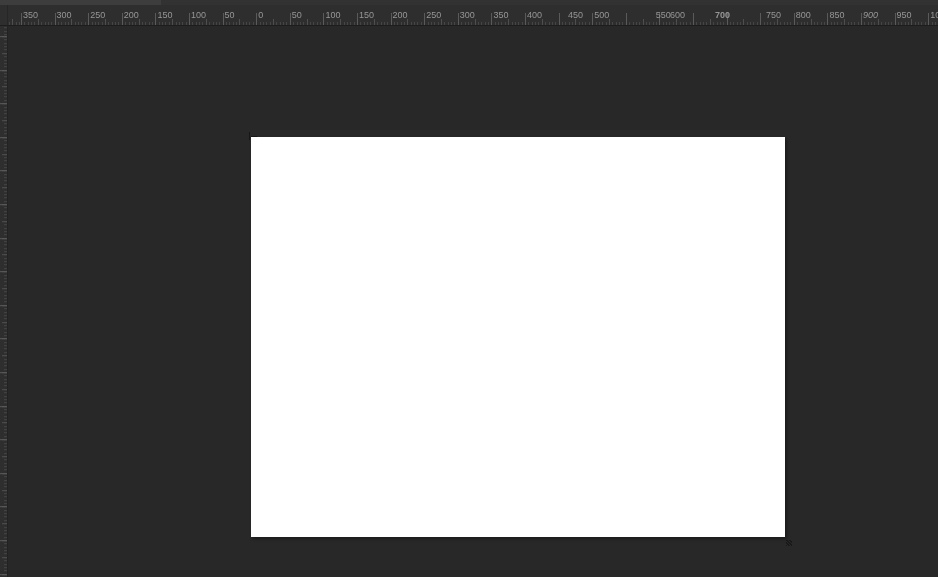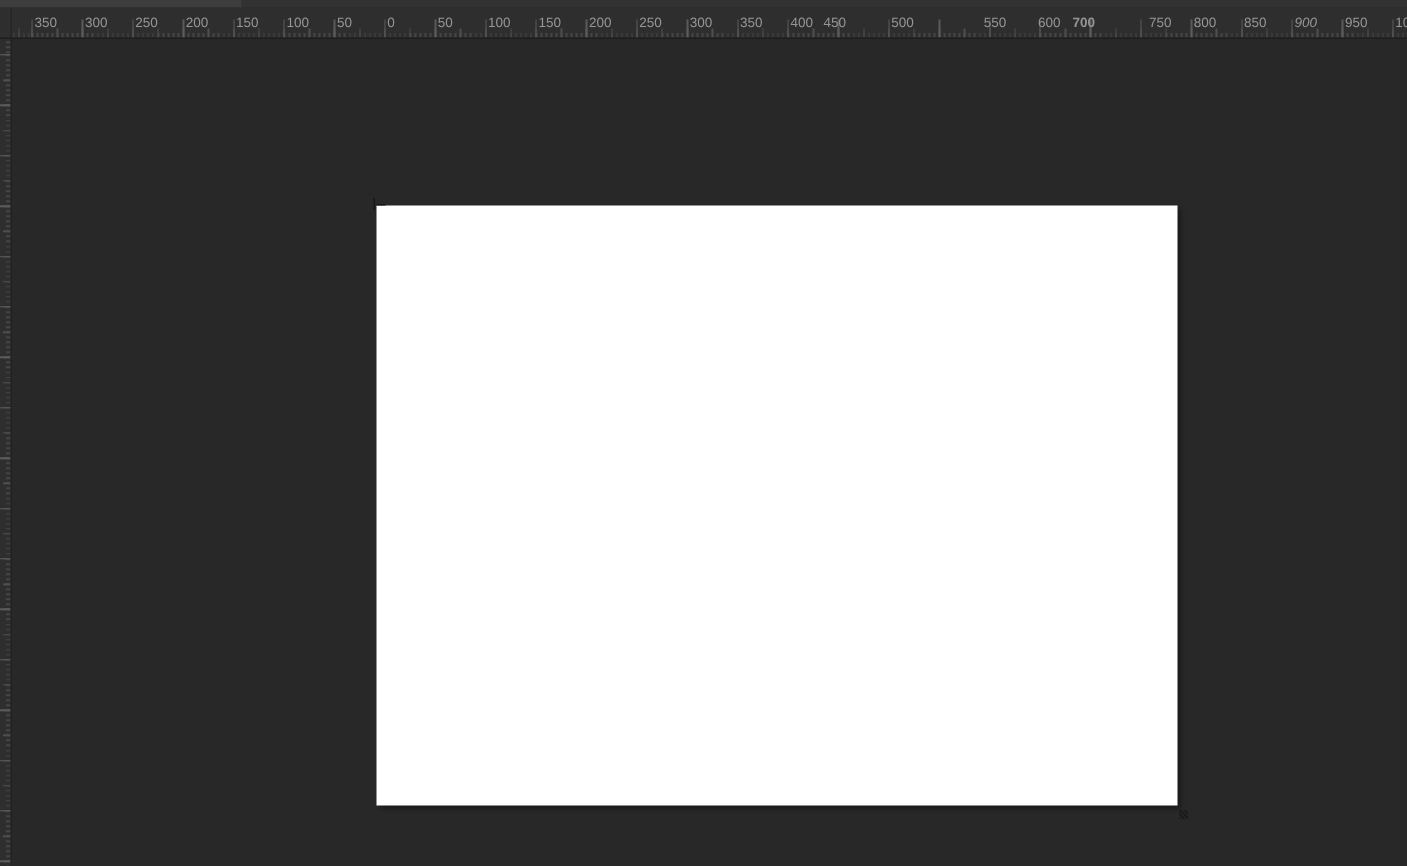--- a/index.html
+++ b/index.html
@@ -99,24 +99,24 @@
       <span class="tick-label" style="left: 216.6px;">50</span>
       <span class="tick-label" style="left: 250.2px;">0</span>
       <span class="tick-label" style="left: 283.8px;">50</span>
       <span class="tick-label" style="left: 317.4px;">100</span>
       <span class="tick-label" style="left: 351px;">150</span>
       <span class="tick-label" style="left: 384.6px;">200</span>
       <span class="tick-label" style="left: 418.2px;">250</span>
       <span class="tick-label" style="left: 451.8px;">300</span>
       <span class="tick-label" style="left: 485.4px;">350</span>
       <span class="tick-label" style="left: 519px;">400</span>
-      <span class="tick-label" style="left: 541px;">450</span>
+      <span class="tick-label" style="left: 560px;">450</span>
       <span class="tick-label" style="left: 586.2px;">500</span>
       <span class="tick-label" style="left: 619.8px; margin-left: 28px;">550</span>
-      <span class="tick-label" style="left: 684px;">600</span>
+      <span class="tick-label" style="left: 662px;">600</span>
       <span class="tick-label" style="left: 687px; margin-top: 44px;">650</span>
       <span class="tick-label" style="left: 707px; font-weight: bold;">700</span>
       <span class="tick-label" style="left: 758px;">750</span>
       <span class="tick-label" style="left: 787.8px;">800</span>
       <span class="tick-label" style="left: 821.4px;">850</span>
       <span class="tick-label" style="left: 855px; font-style: italic;">900</span>
       <span class="tick-label" style="left: 888.6px;">950</span>
       <span class="tick-label" style="left: 922.2px;">1000</span>
     </div>
 </div>

